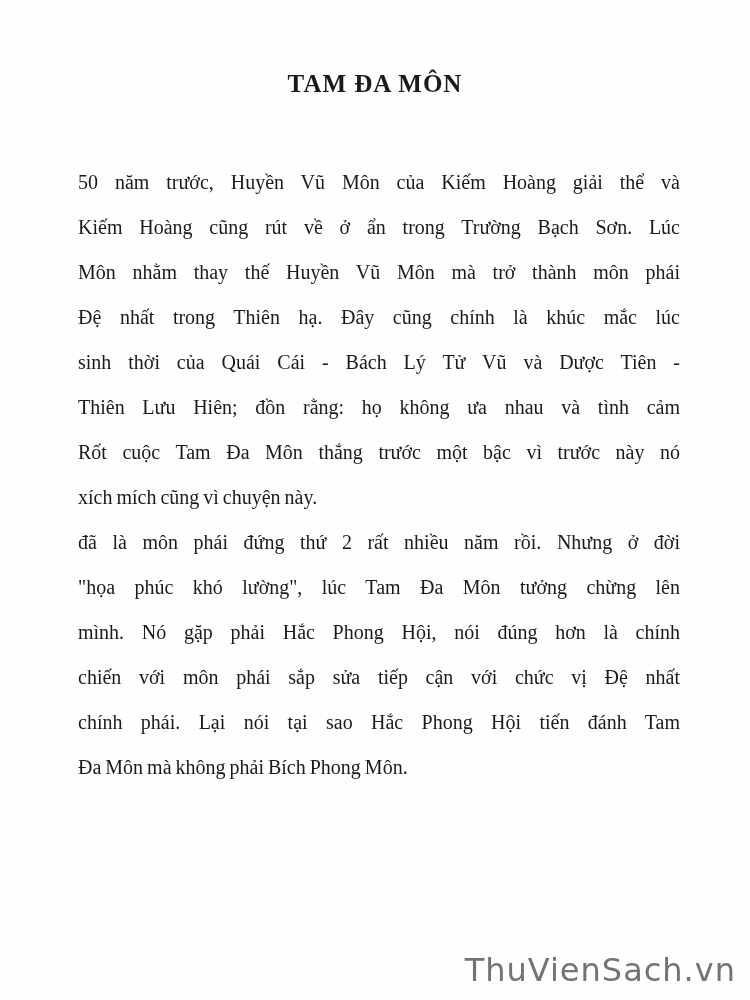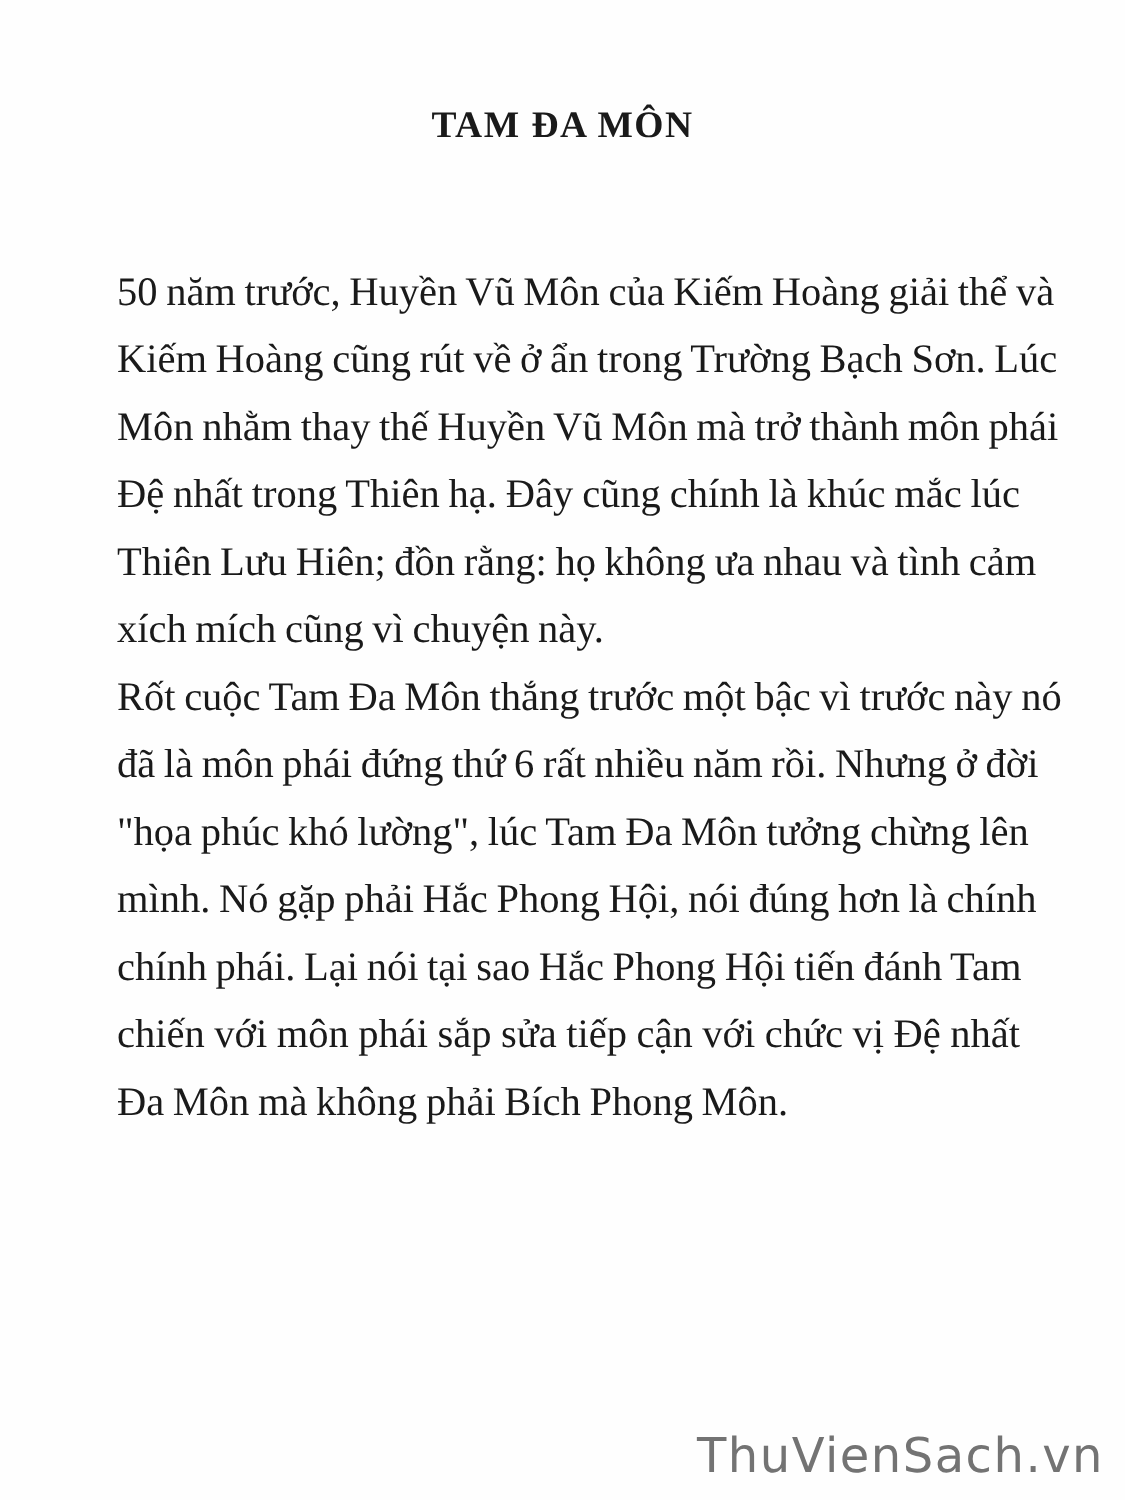--- a/index.html
+++ b/index.html
@@ -22,24 +22,24 @@
     left: 0;
     width: 750px;
     text-align: center;
     font-size: 25px;
     font-weight: bold;
     letter-spacing: 1px;
     margin: 0;
   }
   .body-text {
     position: absolute;
-    top: 172px;
+    top: 160px;
     left: 78px;
     width: 602px;
-    font-size: 27px;
+    font-size: 20px;
   }
   .line {
     height: 45px;
     line-height: 45px;
     text-align: justify;
     text-align-last: justify;
     word-spacing: -1px;
     white-space: nowrap;
   }
   .line.last {
@@ -59,24 +59,25 @@
 </head>
 <body>
 
 <div class="page">
   <h1 class="title">TAM ĐA MÔN</h1>
   <div class="body-text" id="body-text">
       <div class="line">50 năm trước, Huyền Vũ Môn của Kiếm Hoàng giải thể và</div>
       <div class="line">Kiếm Hoàng cũng rút về ở ẩn trong Trường Bạch Sơn. Lúc</div>
       <div class="line">Môn nhằm thay thế Huyền Vũ Môn mà trở thành môn phái</div>
       <div class="line">Đệ nhất trong Thiên hạ. Đây cũng chính là khúc mắc lúc</div>
+      <div class="line">sinh thời của Quái Cái - Bách Lý Tử Vũ và Dược Tiên -</div>
       <div class="line">Thiên Lưu Hiên; đồn rằng: họ không ưa nhau và tình cảm</div>
+      <div class="line">Rốt cuộc Tam Đa Môn thắng trước một bậc vì trước này nó</div>
       <div class="line last">xích mích cũng vì chuyện này.</div>
-      <div class="line">Rốt cuộc Tam Đa Môn thắng trước một bậc vì trước này nó</div>
-      <div class="line">đã là môn phái đứng thứ 6 rất nhiều năm rồi. Nhưng ở đời</div>
+      <div class="line">đã là môn phái đứng thứ 2 rất nhiều năm rồi. Nhưng ở đời</div>
       <div class="line">"họa phúc khó lường", lúc Tam Đa Môn tưởng chừng lên</div>
       <div class="line">mình. Nó gặp phải Hắc Phong Hội, nói đúng hơn là chính</div>
+      <div class="line">chiến với môn phái sắp sửa tiếp cận với chức vị Đệ nhất</div>
       <div class="line">chính phái. Lại nói tại sao Hắc Phong Hội tiến đánh Tam</div>
-      <div class="line">chiến với môn phái sắp sửa tiếp cận với chức vị Đệ nhất</div>
       <div class="line last">Đa Môn mà không phải Bích Phong Môn.</div>
     </div>
   <div class="watermark">ThuVienSach.vn</div>
 </div>
 
 </body></html>

